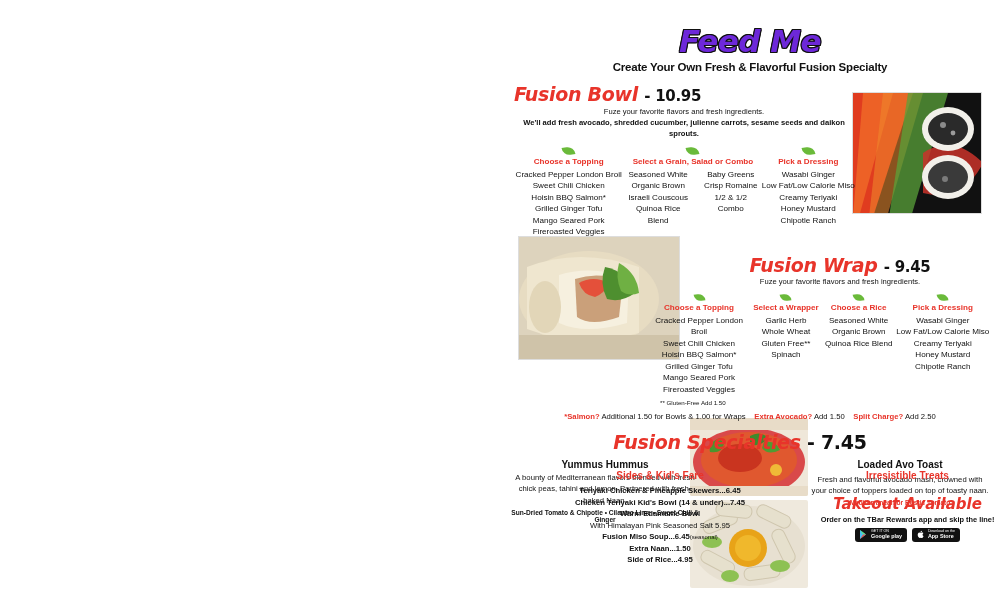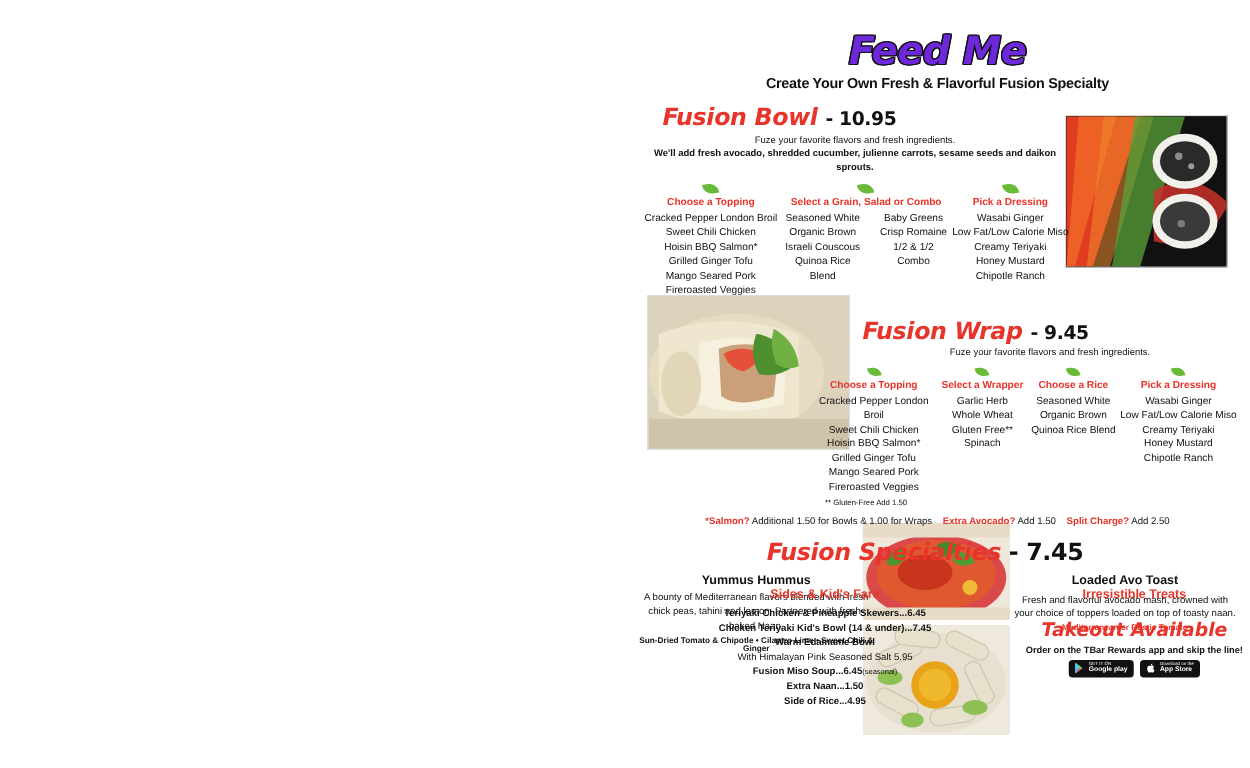--- a/index.html
+++ b/index.html
@@ -160,21 +160,21 @@
       </g>
     </svg>
   </div>
 
   <div class="menu">
 
     <div class="brand">Feed Me</div>
     <div class="tagline">Create Your Own Fresh &amp; Flavorful Fusion Specialty</div>
 
     <div style="margin-top:10px;width:348px;">
-      <div class="sec-title" style="text-align:left;padding-left:4px;margin-left:16px;">
+      <div class="sec-title" style="text-align:left;padding-left:4px;">
         <span>Fusion Bowl</span>
         <span class="price">- 10.95</span>
       </div>
       <div class="sec-sub center" style="margin-top:1px;">Fuze your favorite flavors and fresh ingredients.</div>
       <div class="sec-sub center" style="font-weight:bold;">We'll add fresh avocado, shredded cucumber, julienne carrots, sesame seeds and daikon sprouts.</div>
 
       <div style="display:flex;margin-top:8px;">
 
         <div style="width:118px;">
           <span class="leaf"></span>
@@ -215,21 +215,21 @@
             <div>Low Fat/Low Calorie Miso</div>
             <div>Creamy Teriyaki</div>
             <div>Honey Mustard</div>
             <div>Chipotle Ranch</div>
           </div>
         </div>
       </div>
     </div>
 
     <div style="margin-top:16px;margin-left:180px;width:300px;">
-      <div class="sec-title" style="">
+      <div class="sec-title" style="text-align:center;">
         <span>Fusion Wrap</span>
         <span class="price">- 9.45</span>
       </div>
       <div class="sec-sub center">Fuze your favorite flavors and fresh ingredients.</div>
     </div>
 
     <div style="display:flex;margin-top:7px;margin-left:138px;width:342px;">
       <div style="width:108px;">
         <span class="leaf small"></span>
         <div class="col-head">Choose a Topping</div>

